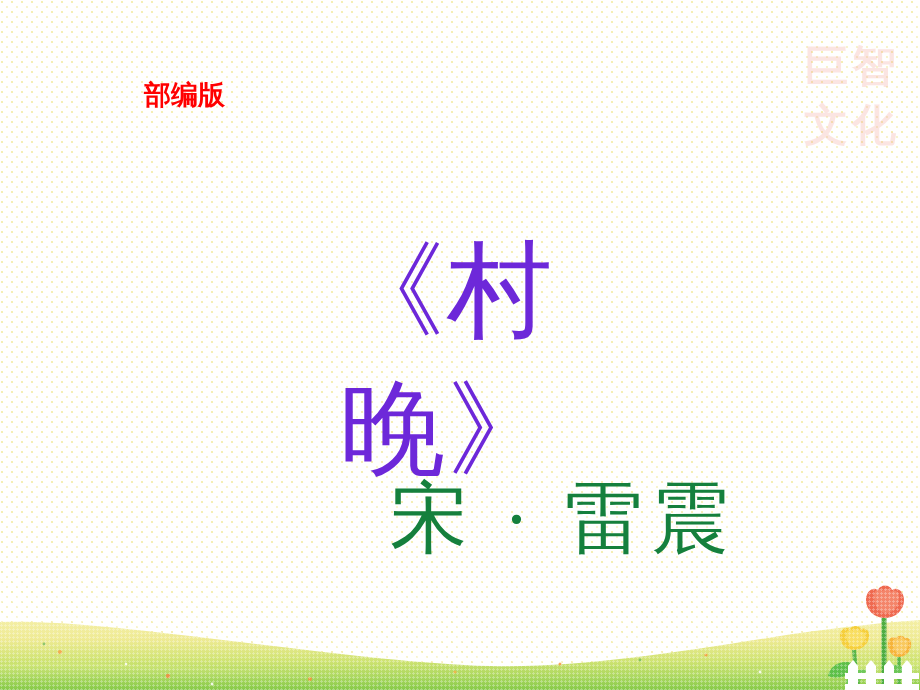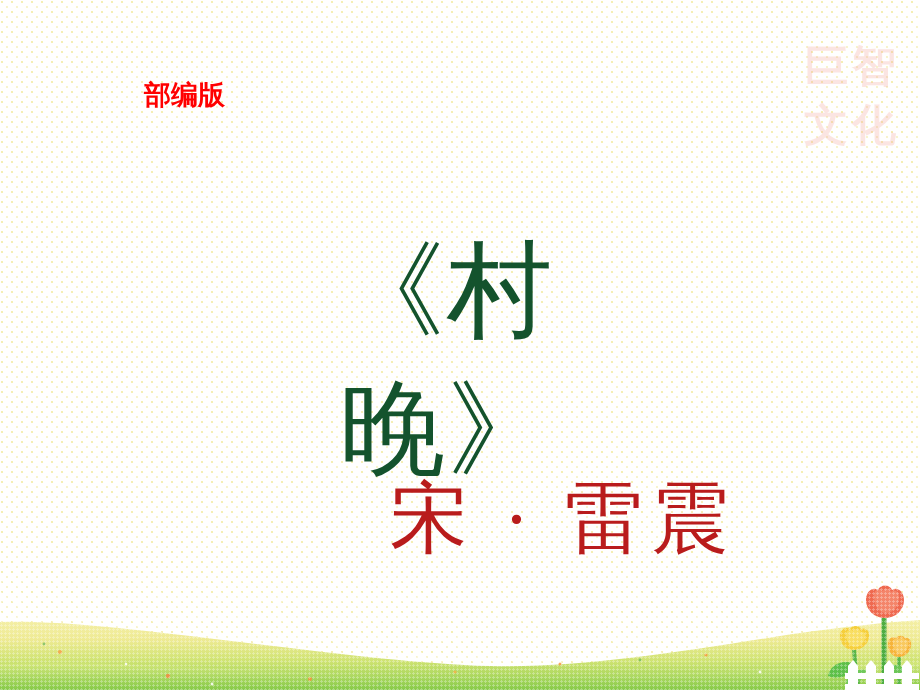--- a/index.html
+++ b/index.html
@@ -71,37 +71,37 @@
     align-items: center;
     justify-content: center;
   }
 
   
   #poem-title {
     position: absolute;
     left: 296px;
     top: 222px;
     width: 400px;
-    color: #14532d;
+    color: #6d28d9;
     font-family: "Liberation Serif", "DejaVu Serif", serif;
     font-size: 105px;
     line-height: 1.32;
     letter-spacing: 2px;
     word-break: break-all;
     text-align: left;
     padding-left: 44px;
     box-sizing: border-box;
   }
 
   
   #poem-author {
     position: absolute;
     left: 390px;
     top: 474px;
-    color: #b91c1c;
+    color: #15803d;
     font-family: "Liberation Serif", "DejaVu Serif", serif;
     font-size: 78px;
     line-height: 1.15;
     letter-spacing: 8px;
     white-space: nowrap;
   }
 
   
   #scenery {
     position: absolute;

